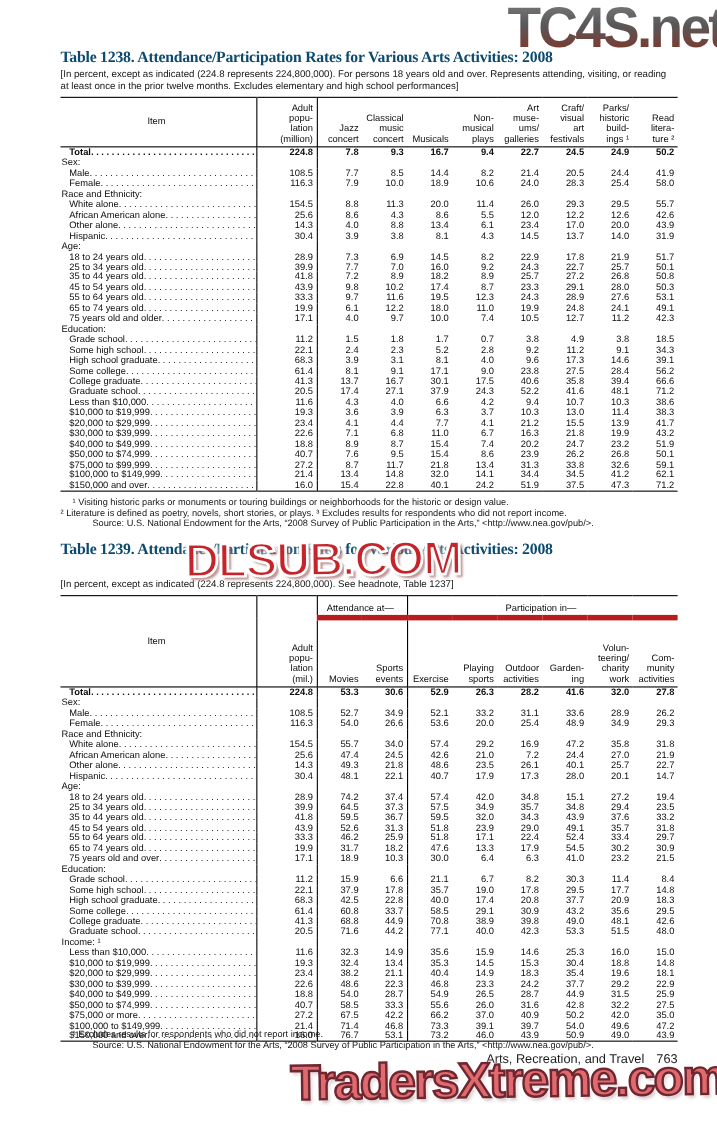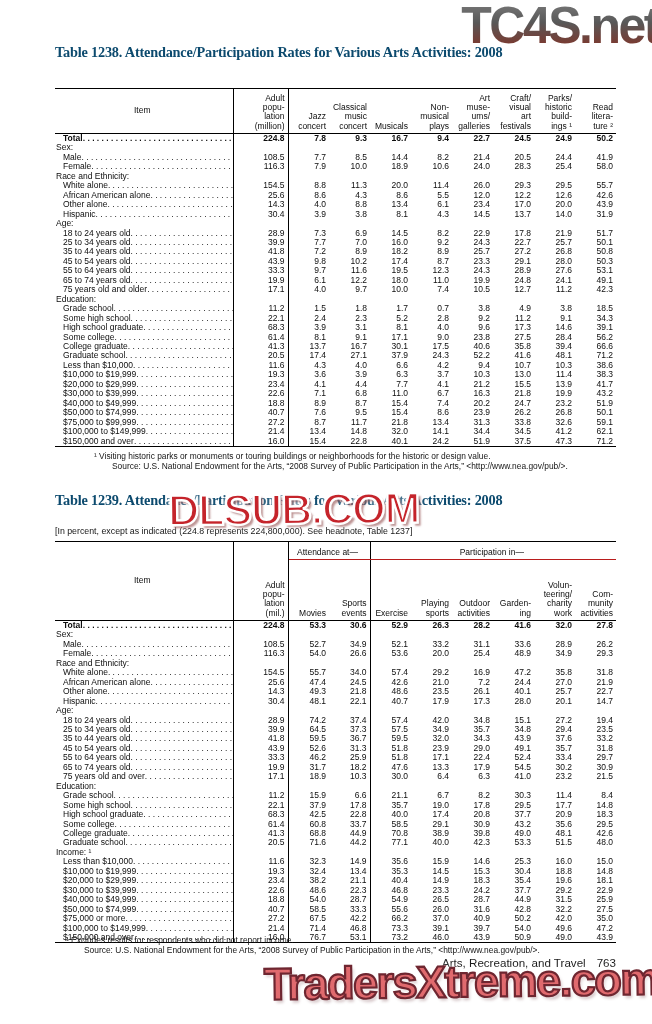--- a/index.html
+++ b/index.html
@@ -17,39 +17,39 @@
 
   
   .tmount{position:absolute;left:55px;z-index:2;}
   #t1238-table{top:88px;}
   #t1239-table{top:541px;}
   table.stat{border-collapse:collapse;table-layout:fixed;width:561px;
              border-top:1.6px solid #000;border-bottom:1.6px solid #000;font-size:8.5px;color:#0d0d0d;}
   .stat th{font-weight:normal;padding:2px 3px 2px 0;line-height:9.3px;}
   .h-item{text-align:center;vertical-align:middle;}
   .h-col{text-align:right;vertical-align:bottom;white-space:pre-line;}
-  .h-span{text-align:center;vertical-align:bottom;border-bottom:1px solid #b91c1c;height:13px;padding-bottom:1px;}
+  .h-span{text-align:center;vertical-align:bottom;border-bottom:5px solid #b91c1c;height:13px;padding-bottom:1px;}
   .stat thead tr:last-child th{border-bottom:1.6px solid #000;}
   .stat thead th[rowspan]{border-bottom:1.6px solid #000;}
   #t1238-table .h-col{height:40px;}
   #t1239-table .h-under{height:56px;}
   .rule{border-right:1px solid #000;}
   .stat td{padding:0;height:9.45px;line-height:9.45px;vertical-align:bottom;}
   td.num{text-align:right;padding-right:3px;}
   td.c-item{overflow:hidden;}
   .lc{display:flex;overflow:hidden;}
   .lbl{white-space:nowrap;}
   .sec .lbl{padding-left:1px;}
   .itm .lbl{padding-left:8px;}
   .dots{flex:1;overflow:hidden;white-space:nowrap;}
   tr.row-total td{font-weight:bold;}
 
   
   .notes{position:absolute;left:55px;width:561px;font-size:8.4px;line-height:9.7px;color:#151515;z-index:2;}
-  #t1238-notes{top:452px;margin-left:28px;}
+  #t1238-notes{top:452px;}
   #t1239-notes{top:936px;}
   .fn-ind{padding-left:11px;}
   .fn-src{padding-left:29px;}
 
   
   #running-head{position:absolute;top:956px;right:36px;font-size:11.6px;color:#1a1a1a;z-index:2;}
   #running-head .pgnum{margin-left:11px;}
   #imprint{position:absolute;top:971px;left:55px;font-size:9.4px;color:#1a1a1a;z-index:2;}
 
   
@@ -68,20 +68,21 @@
              transform:rotate(-0.8deg);}
 </style>
 </head>
 <body>
 
 <div class="page">
 
   <div id="wm-top" class="wm">TC4S.net</div>
 
   <div id="t1238-title" class="tbl-title">Table 1238. Attendance/Participation Rates for Various Arts Activities: 2008</div>
+  <div id="t1238-sub" class="tbl-sub">[In percent, except as indicated (224.8 represents 224,800,000). For persons 18 years old and over. Represents attending, visiting, or reading at least once in the prior twelve months. Excludes elementary and high school performances]</div>
 
   <div id="t1238-table" class="tmount">
       <table class="stat">
         <colgroup>
           <col style="width: 178px;">
           <col style="width: 55px;">
           <col style="width: 41px;">
           <col style="width: 41px;">
           <col style="width: 41px;">
           <col style="width: 41px;">
@@ -680,20 +681,21 @@
             <td class="num">37.5</td>
             <td class="num">47.3</td>
             <td class="num">71.2</td>
           </tr>
         </tbody>
       </table>
     </div>
 
   <div id="t1238-notes" class="notes">
     <div class="fn-ind">¹ Visiting historic parks or monuments or touring buildings or neighborhoods for the historic or design value.</div>
+    <div>² Literature is defined as poetry, novels, short stories, or plays. ³ Excludes results for respondents who did not report income.</div>
     <div class="fn-src">Source: U.S. National Endowment for the Arts, “2008 Survey of Public Participation in the Arts,” &lt;http://www.nea.gov/pub/&gt;.</div>
   </div>
 
   <div id="t1239-title" class="tbl-title">Table 1239. Attendance/Participation Rates for Various Arts Activities: 2008</div>
   <div id="t1239-sub" class="tbl-sub">[In percent, except as indicated (224.8 represents 224,800,000). See headnote, Table 1237]</div>
   <div id="wm-mid" class="wm">DLSUB.COM</div>
 
   <div id="t1239-table" class="tmount">
       <table class="stat">
         <colgroup>

